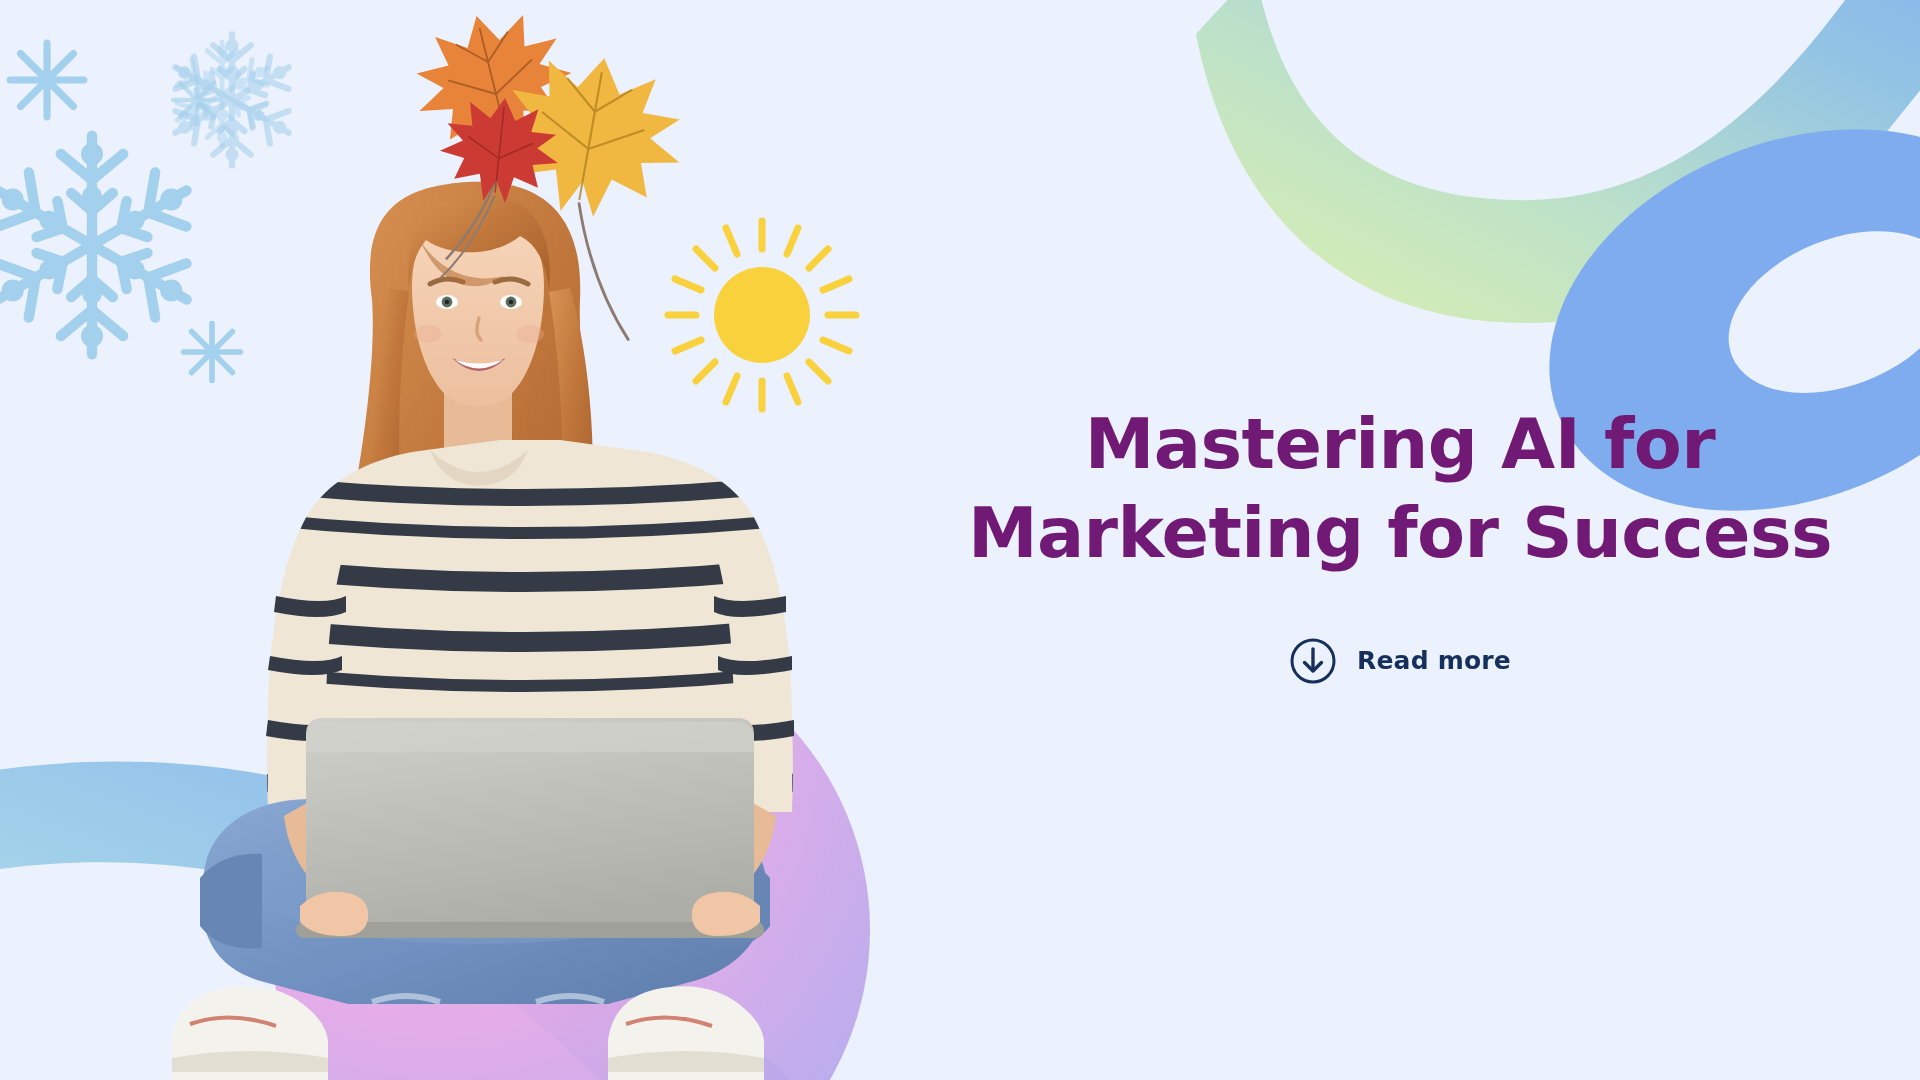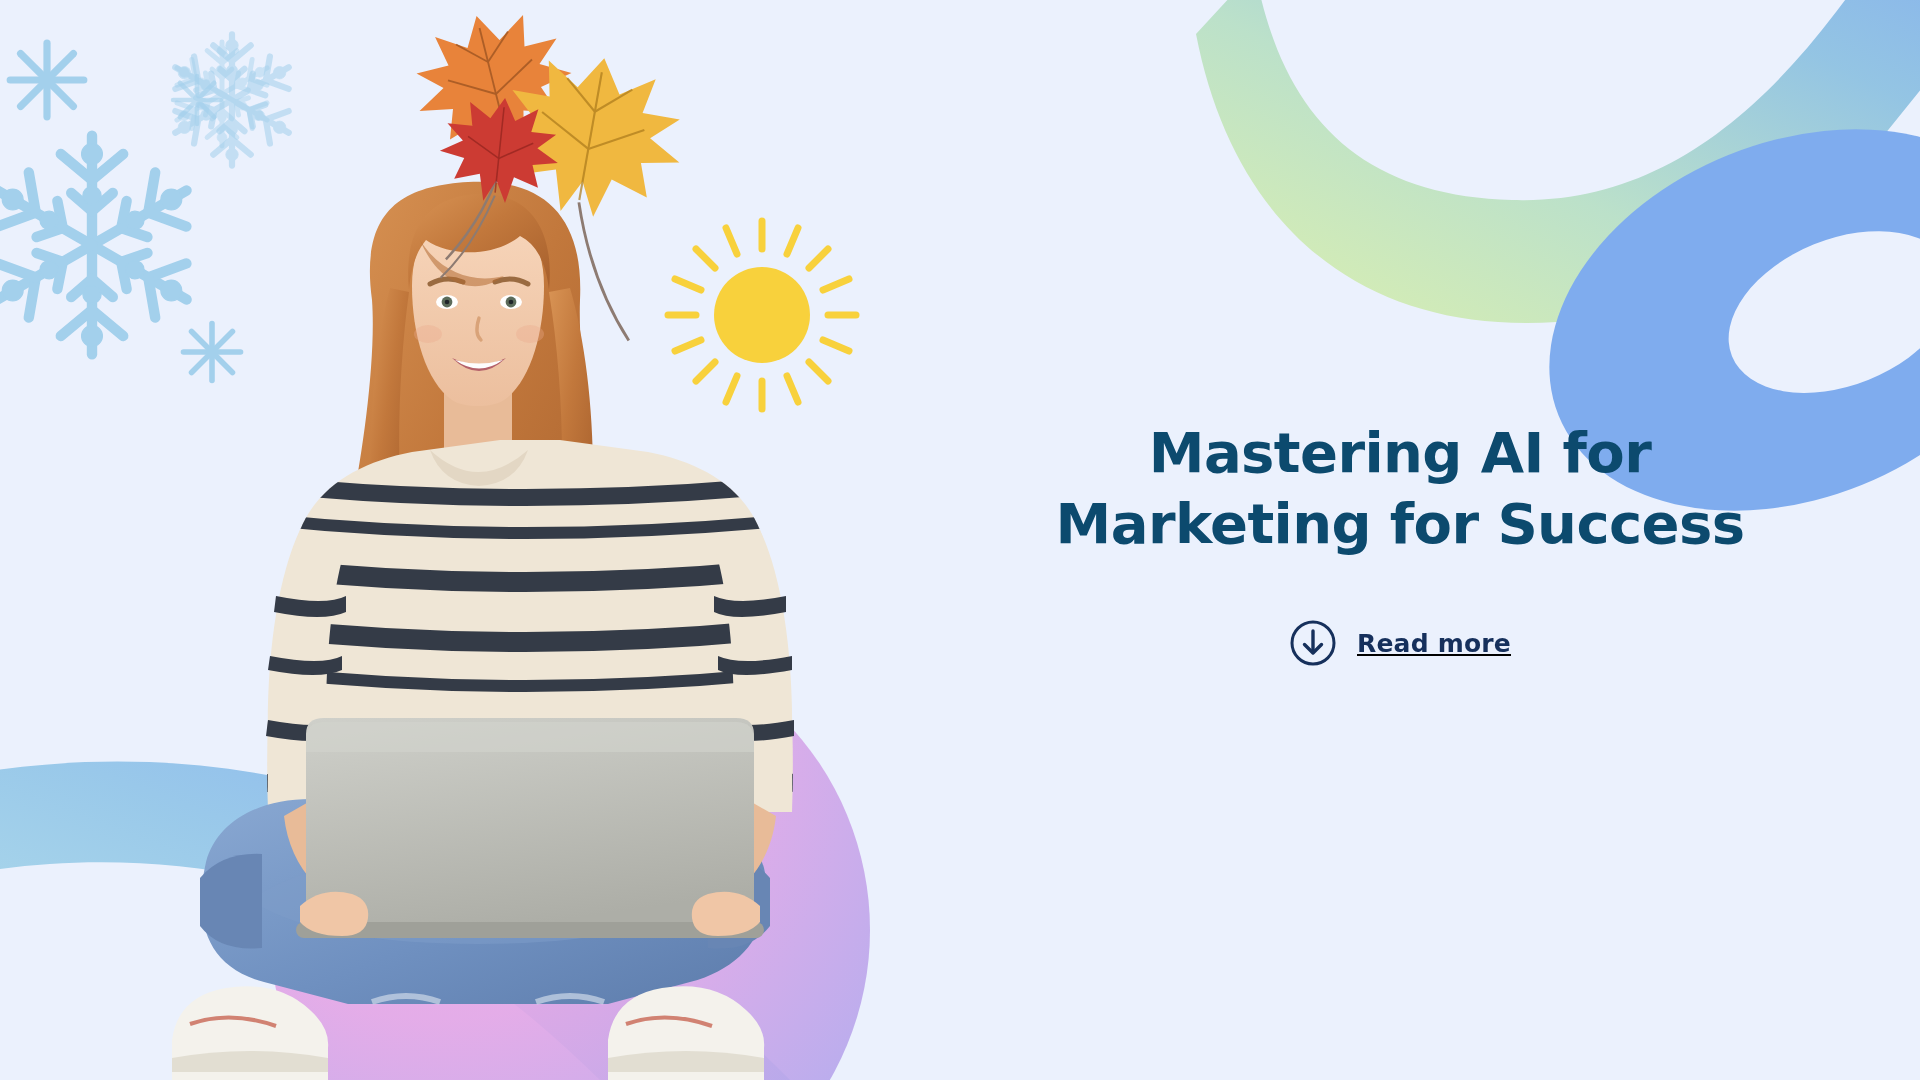--- a/index.html
+++ b/index.html
@@ -31,40 +31,39 @@
     left:880px; top:0;
     width:1040px; height:1080px;
     display:flex;
     flex-direction:column;
     align-items:center;
     justify-content:center;
   }
   .headline {
     width:960px;
     text-align:center;
-    color:#0c4a6e;
-    font-size:56px;
+    color:#701a75;
+    font-size:70px;
     font-weight:bold;
     line-height:1.26;
     letter-spacing:-0.6px;
     font-family:"DejaVu Sans", sans-serif;
     margin-top:9px;
   }
   .headline .hl-line { display:block; white-space:nowrap; }
 
   .read-more {
     margin-top:56px;
     display:flex;
     align-items:center;
     gap:20px;
     cursor:pointer;
     background:none;
     border:none;
     padding:4px;
-    text-decoration:underline;
   }
   .read-more-icon { width:48px; height:48px; display:block; flex:0 0 auto; }
   .read-more-label {
     color:#16305c;
     font-size:25px;
     font-weight:bold;
     letter-spacing:0.2px;
     font-family:"DejaVu Sans", sans-serif;
     white-space:nowrap;
   }

